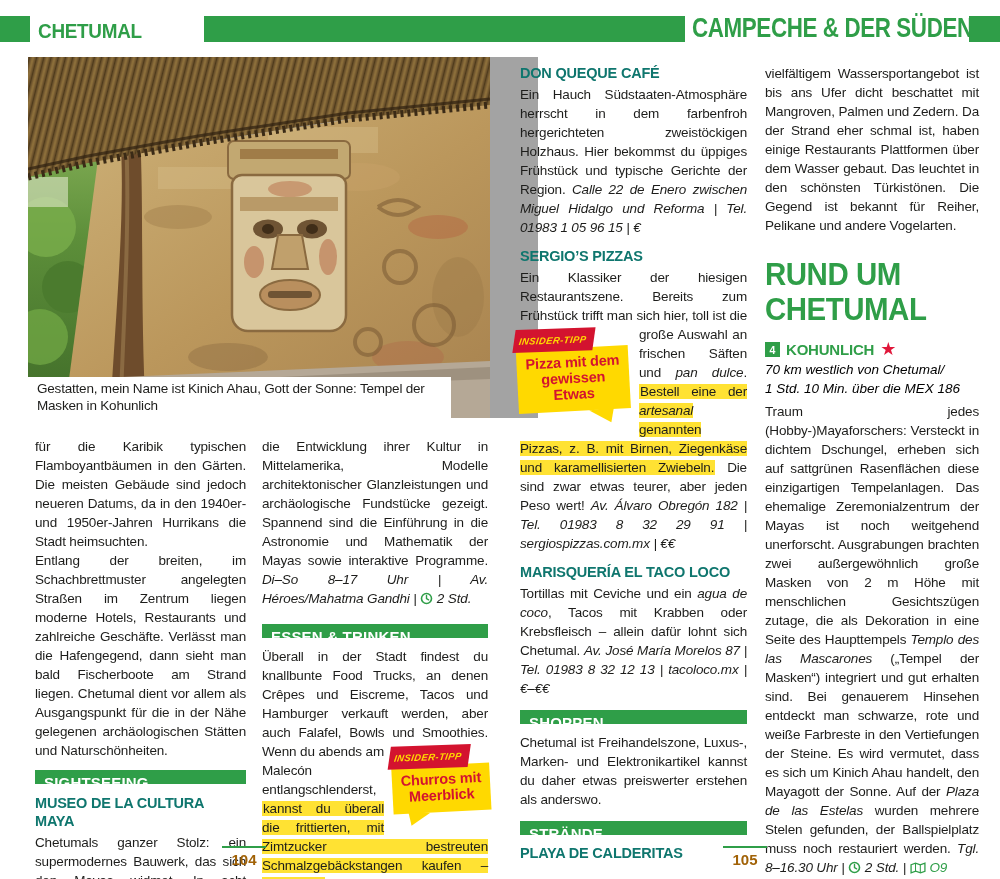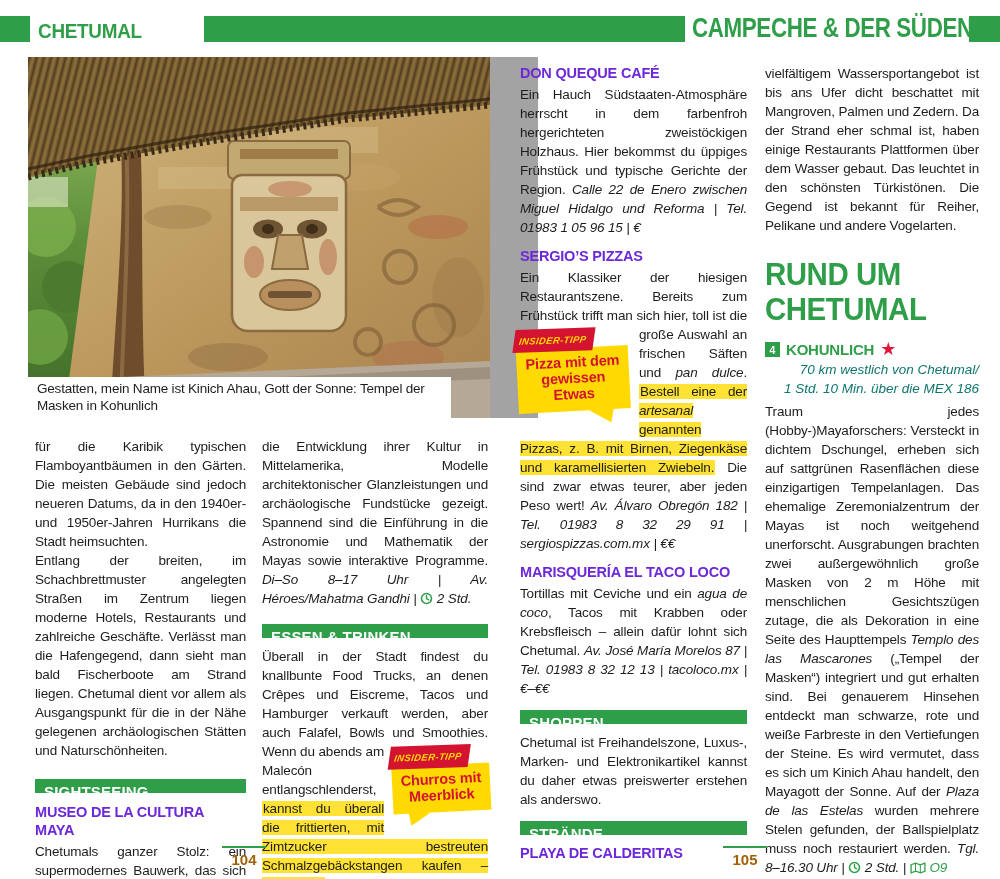--- a/index.html
+++ b/index.html
@@ -25,27 +25,27 @@
   
   .col{position:absolute;}
   #col1{left:35px;top:437px;width:211px;}
   #col2{left:262px;top:437px;width:226px;}
   #col3{left:520px;top:64px;width:227px;}
   #col4{left:765px;top:64px;width:214px;}
 
   .bt{font-size:13.5px;line-height:19px;text-align:justify;margin:0;letter-spacing:-.15px;
       hyphens:auto;-webkit-hyphens:auto;}
   .it{font-style:italic;}
-  .gray{color:#0f766e;font-style:italic;font-size:13.5px;line-height:19px;margin:2px 0 4px;text-align:right;}
+  .gray{color:#000000;font-style:italic;font-size:13.5px;line-height:19px;margin:2px 0 4px;}
   mark{background:#ffe233;color:inherit;padding:0 1px;}
 
   .bar{background:#2f9e48;color:#fff;font-weight:bold;font-size:15px;line-height:26px;
       height:14px;padding-left:9px;letter-spacing:.2px;}
   .bar.mt{margin-top:12px;}
-  .sub{color:#6d28d9;font-weight:bold;font-size:14.5px;line-height:18px;margin:10px 0 3px;letter-spacing:-.2px;}
+  .sub{color:#0f766e;font-weight:bold;font-size:14.5px;line-height:18px;margin:10px 0 3px;letter-spacing:-.2px;}
   .sub.first{margin-top:0;}
 
   
   #rund-um{color:#2f9e48;font-weight:bold;font-size:31px;line-height:35px;letter-spacing:-.5px;
       margin:22px 0 14px;transform:scaleX(.95);transform-origin:left;}
   #rund-um span{display:block;}
 
   
   .poi-head{display:flex;align-items:center;gap:6px;margin:14px 0 2px;}
   .poi-num{display:inline-flex;align-items:center;justify-content:center;width:15px;height:15px;
@@ -161,21 +161,21 @@
 
       <polygon points="0,324 462,304 462,361 0,361" fill="#b5a896"></polygon>
       <polygon points="40,330 462,310 462,322 40,338" fill="#8f826f" opacity=".6"></polygon>
     </svg>
     <div id="photo-caption">Gestatten, mein Name ist Kinich Ahau, Gott der Sonne: Tempel der Masken in Kohunlich</div>
   </div>
 
   <div id="col1" class="col">
     <p class="bt">für die Karibik typischen Flamboyantbäumen in den Gärten. Die meisten Gebäude sind jedoch neueren Datums, da in den 1940er- und 1950er-Jahren Hurrikans die Stadt heimsuchten.</p>
     <p class="bt">Entlang der breiten, im Schachbrettmuster angelegten Straßen im Zentrum liegen moderne Hotels, Restaurants und zahlreiche Geschäfte. Verlässt man die Hafengegend, dann sieht man bald Fischerboote am Strand liegen. Chetumal dient vor allem als Ausgangspunkt für die in der Nähe gelegenen archäologischen Stätten und Naturschönheiten.</p>
-    <div class="bar" style="margin-top:19px">SIGHTSEEING</div>
+    <div class="bar" style="margin-top:10px">SIGHTSEEING</div>
     <div class="sub">MUSEO DE LA CULTURA MAYA</div>
     <p class="bt">Chetumals ganzer Stolz: ein supermodernes Bauwerk, das sich den Mayas widmet. In acht Abteilungen werden</p>
   </div>
 
   <div id="col2" class="col">
     <p class="bt">
       <span>die Entwicklung ihrer Kultur in Mittelamerika, Modelle architektonischer Glanzleistungen und archäologische Fundstücke gezeigt. Spannend sind die Einführung in die Astronomie und Mathematik der Mayas sowie interaktive Programme. </span><span class="it">Di–So 8–17 Uhr | Av. Héroes/Mahatma Gandhi | </span><span class="icn"><svg width="13" height="13" viewBox="0 0 14 14">
             <circle cx="7" cy="7" r="5.4" fill="none" stroke="#2f9e48" stroke-width="1.7"></circle>
             <path d="M7 3.8v3.4l2.3 1.3" stroke="#2f9e48" stroke-width="1.5" fill="none" stroke-linecap="round"></path>
           </svg></span>&nbsp;<span class="it">2 Std.</span>

